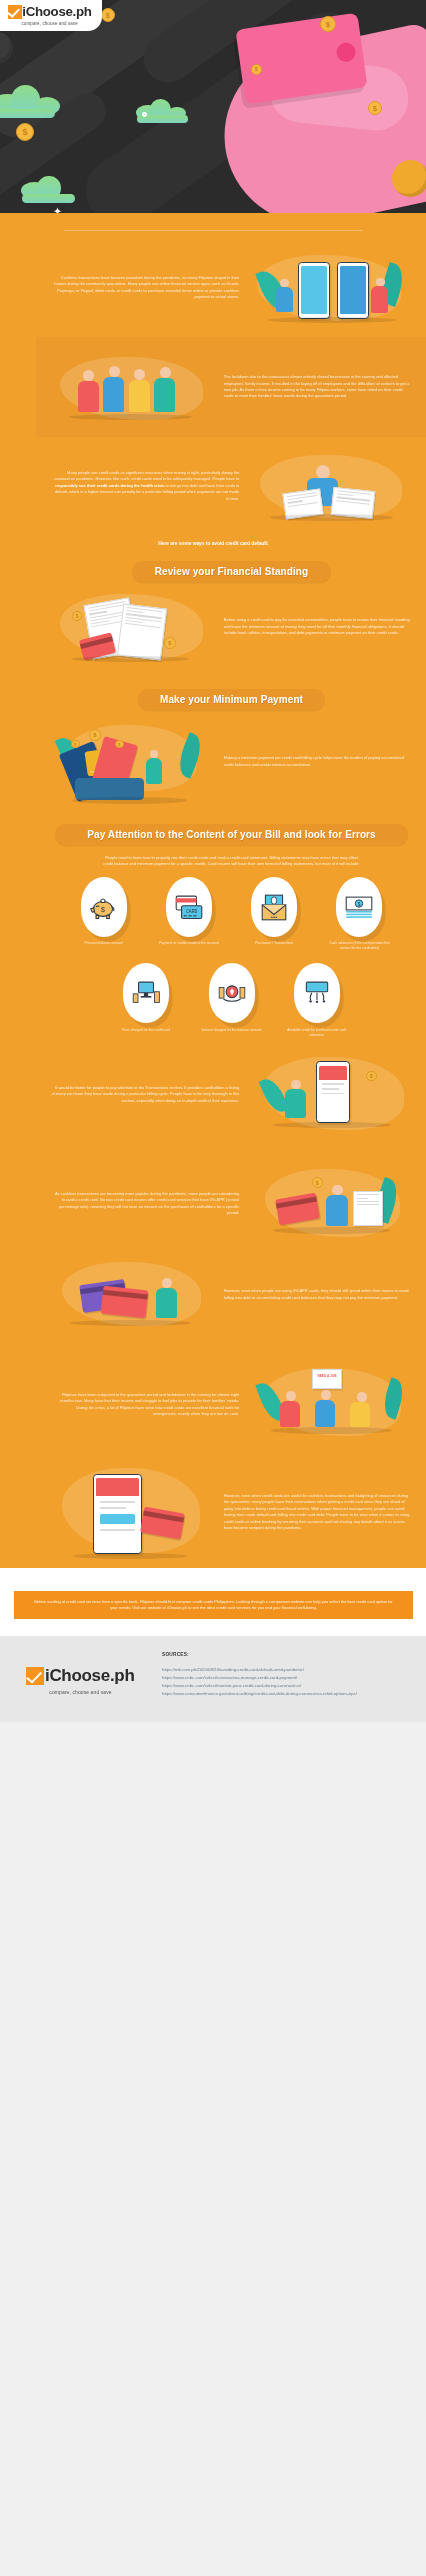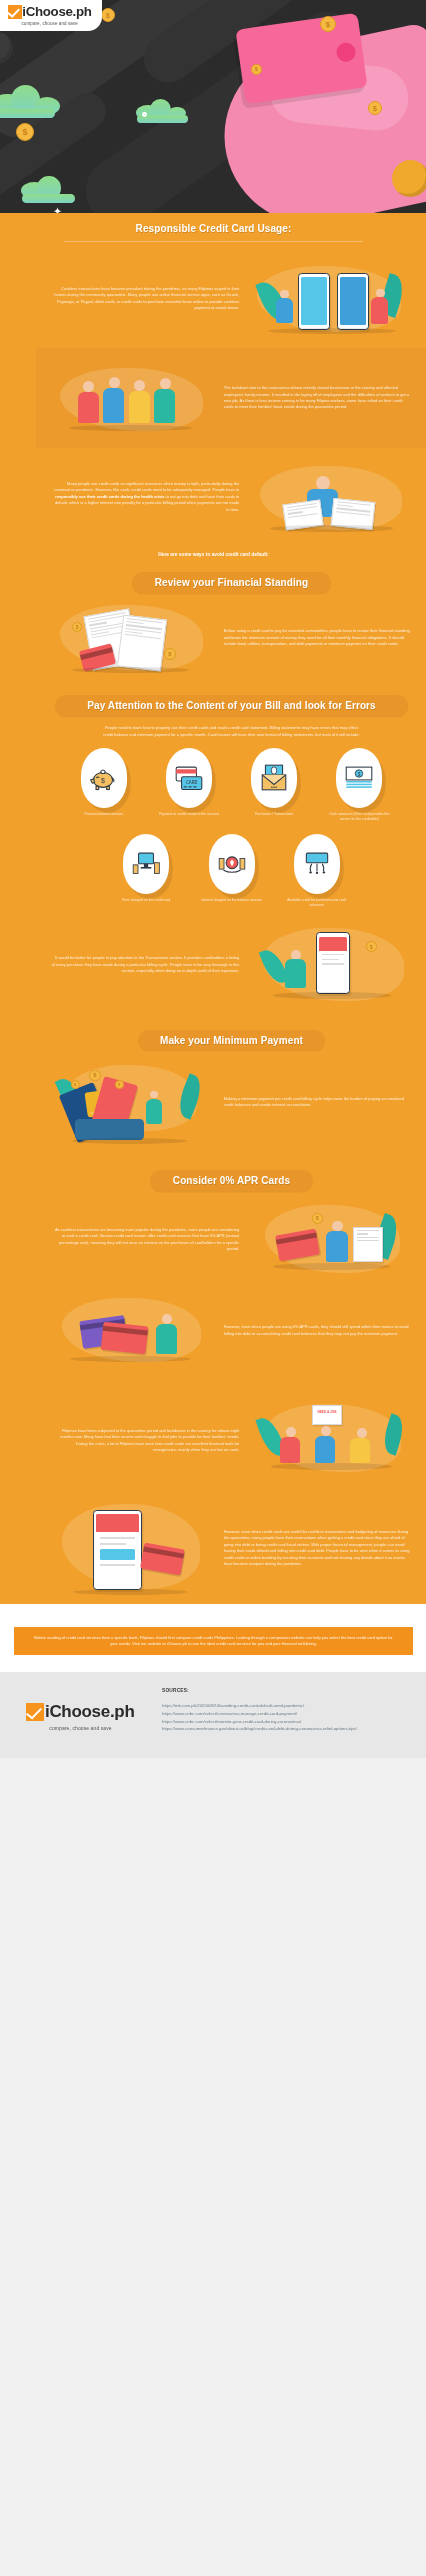--- a/index.html
+++ b/index.html
@@ -217,21 +217,20 @@
     <div class="logo-pill">
       <div class="logo-row">
         <span class="logo-mark"></span>
         <span class="logo-word">iChoose.ph</span>
       </div>
       <div class="logo-tag">compare, choose and save</div>
     </div>
   </div>
 
   <div class="title-block">
-    <div class="title-line1">Responsible Credit Card Usage:</div>
     <div class="title-rule"></div>
   </div>
 
   <div class="section" style="padding-top:14px;">
     <div class="row">
       <div class="col-text ta-r" style="padding-right:5.3px;">
         <p class="body">Cashless transactions have become prevalent during the pandemic, as many Filipinos stayed in their homes during the community quarantine. Many people use online financial service apps, such as Gcash, Paymaya, or Paypal, debit cards, or credit cards to purchase essential items online or provide cashless payment at actual stores.</p>
       </div>
       <div class="col-art art" style="width:160px; height:80px;">
         <div class="blob" style="left:5.3px; top:7.5px; width:144px; height:66px;"></div>
@@ -332,20 +331,52 @@
         <div class="coin" style="left:113px; top:50px; width:11.7px;height:11.7px;font-size:5.9px;">$</div>
         <div class="coin" style="left:21.3px; top:24.5px; width:9.6px;height:9.6px;font-size:4.8px;">$</div>
         <div class="stand" style="left:21.3px; top:69px; width:117px; height:6.4px;"></div>
       </div>
       <div class="col-text ta-l" style="padding-left:5.3px;">
         <p class="body">Before using a credit card to pay for essential commodities, people have to review their financial standing and know the minimum amount of money they need for all their monthly financial obligations. It should include food, utilities, transportation, and debt payments or minimum payment on their credit cards.</p>
       </div>
     </div>
   </div>
 
+  <div class="section">
+    <div class="pill-wrap">
+      <div class="pill">
+        <h2>Make your Minimum Payment</h2>
+      </div>
+    </div>
+    <div class="row" style="margin-top:5.3px;">
+      <div class="col-art art" style="width:160px; height:91px;">
+        <div class="blob" style="left:16px; top:8.5px; width:130px; height:66px;"></div>
+        <div class="leaf" style="left:11.7px; top:19px; width:20px; height:45px; transform:rotate(-24deg);"></div>
+        <div class="leaf" style="left:130px; top:18px; width:18px; height:43px; background:#27ae9b; transform:rotate(22deg);"></div>
+        <div class="card-art" style="left:16px; top:30px; width:37px; height:51px; background:#1c4f86; transform:rotate(-22deg);">
+          <div class="num">1234 4567 7899 1234</div>
+        </div>
+        <div class="card-art" style="left:35px; top:33px; width:38px; height:24.5px; background:#f0b429; transform:rotate(-8deg);">
+          <div class="num">CREDIT CARD</div>
+        </div>
+        <div class="card-art" style="left:46px; top:23.5px; width:35px; height:49px; background:#f05a5a; transform:rotate(16deg);"></div>
+        <div class="sofa" style="left:23.5px; top:62px; width:69px; height:21.3px;"></div>
+        <div class="coin" style="left:38px; top:12.8px; width:11.7px;height:11.7px;font-size:5.9px;">$</div>
+        <div class="coin" style="left:20px; top:23.5px; width:8.5px;height:8.5px;font-size:4.3px;">$</div>
+        <div class="coin" style="left:64px; top:23.5px; width:8.5px;height:8.5px;font-size:4.3px;">$</div>
+        <div class="person-head" style="left:99px; top:34px; width:7.5px;height:7.5px;"></div>
+        <div class="person-body" style="left:95px; top:42px; width:16px;height:25.6px; background:#2bb8a3;"></div>
+        <div class="stand" style="left:21.3px; top:81px; width:115px; height:6.4px;"></div>
+      </div>
+      <div class="col-text ta-l" style="padding-left:5.3px;">
+        <p class="body">Making a minimum payment per credit card billing cycle helps ease the burden of paying accumulated credit balances and avoids interest accumulation.</p>
+      </div>
+    </div>
+  </div>
+
   <div class="section" style="padding-top:4.3px;">
     <div class="pill-wrap">
       <div class="pill" style="padding:4.8px 32px; text-align:center;">
         <h2>Pay Attention to the Content of your Bill and look for Errors</h2>
       </div>
     </div>
 
     <div class="lead-center ta-c" style="margin-top:8.5px;">
       <p class="body">People need to learn how to properly use their credit cards and read a credit card statement. Billing statements may have errors that may affect credit balance and minimum payment for a specific month. Card issuers will have their own format of billing statements, but most of it will include:</p>
     </div>
@@ -472,57 +503,20 @@
         </div>
         <div class="person-head" style="left:39px; top:28px; width:9.6px;height:9.6px;"></div>
         <div class="person-body" style="left:33px; top:37px; width:21.3px;height:29px; background:#2bb8a3;"></div>
         <div class="coin" style="left:114px; top:19px; width:10.7px;height:10.7px;font-size:5.3px;">$</div>
         <div class="stand" style="left:21.3px; top:70px; width:118px; height:6.4px;"></div>
       </div>
     </div>
   </div>
 
   <div class="section">
-    <div class="pill-wrap">
-      <div class="pill">
-        <h2>Make your Minimum Payment</h2>
-      </div>
-    </div>
-    <div class="row" style="margin-top:5.3px;">
-      <div class="col-art art" style="width:160px; height:91px;">
-        <div class="blob" style="left:16px; top:8.5px; width:130px; height:66px;"></div>
-        <div class="leaf" style="left:11.7px; top:19px; width:20px; height:45px; transform:rotate(-24deg);"></div>
-        <div class="leaf" style="left:130px; top:18px; width:18px; height:43px; background:#27ae9b; transform:rotate(22deg);"></div>
-        <div class="card-art" style="left:16px; top:30px; width:37px; height:51px; background:#1c4f86; transform:rotate(-22deg);">
-          <div class="num">1234 4567 7899 1234</div>
-        </div>
-        <div class="card-art" style="left:35px; top:33px; width:38px; height:24.5px; background:#f0b429; transform:rotate(-8deg);">
-          <div class="num">CREDIT CARD</div>
-        </div>
-        <div class="card-art" style="left:46px; top:23.5px; width:35px; height:49px; background:#f05a5a; transform:rotate(16deg);"></div>
-        <div class="sofa" style="left:23.5px; top:62px; width:69px; height:21.3px;"></div>
-        <div class="coin" style="left:38px; top:12.8px; width:11.7px;height:11.7px;font-size:5.9px;">$</div>
-        <div class="coin" style="left:20px; top:23.5px; width:8.5px;height:8.5px;font-size:4.3px;">$</div>
-        <div class="coin" style="left:64px; top:23.5px; width:8.5px;height:8.5px;font-size:4.3px;">$</div>
-        <div class="person-head" style="left:99px; top:34px; width:7.5px;height:7.5px;"></div>
-        <div class="person-body" style="left:95px; top:42px; width:16px;height:25.6px; background:#2bb8a3;"></div>
-        <div class="stand" style="left:21.3px; top:81px; width:115px; height:6.4px;"></div>
-      </div>
-      <div class="col-text ta-l" style="padding-left:5.3px;">
-        <p class="body">Making a minimum payment per credit card billing cycle helps ease the burden of paying accumulated credit balances and avoids interest accumulation.</p>
-      </div>
-    </div>
-  </div>
-
-  <div class="section">
-    <div class="pill-wrap">
-      <div class="pill">
-        <h2>Consider 0% APR Cards</h2>
-      </div>
-    </div>
     <div class="row" style="margin-top:5.3px;">
       <div class="col-text ta-r" style="padding-right:5.3px;">
         <p class="body">As cashless transactions are becoming more popular during the pandemic, more people are considering to avail a credit card. Various credit card issuers offer credit card services that have 0% APR (annual percentage rate), meaning they will not incur an interest on the purchases of cardholders for a specific period.</p>
       </div>
       <div class="col-art art" style="width:160px; height:85px;">
         <div class="blob" style="left:12.8px; top:7.5px; width:135px; height:68px;"></div>
         <div class="leaf" style="left:125px; top:18px; width:19px; height:43px; background:#27ae9b; transform:rotate(20deg);"></div>
         <div class="card-art" style="left:24.5px; top:35px; width:41px; height:25.6px; background:#f05a5a; transform:rotate(-10deg);">
           <div class="mag"></div>
         </div>

